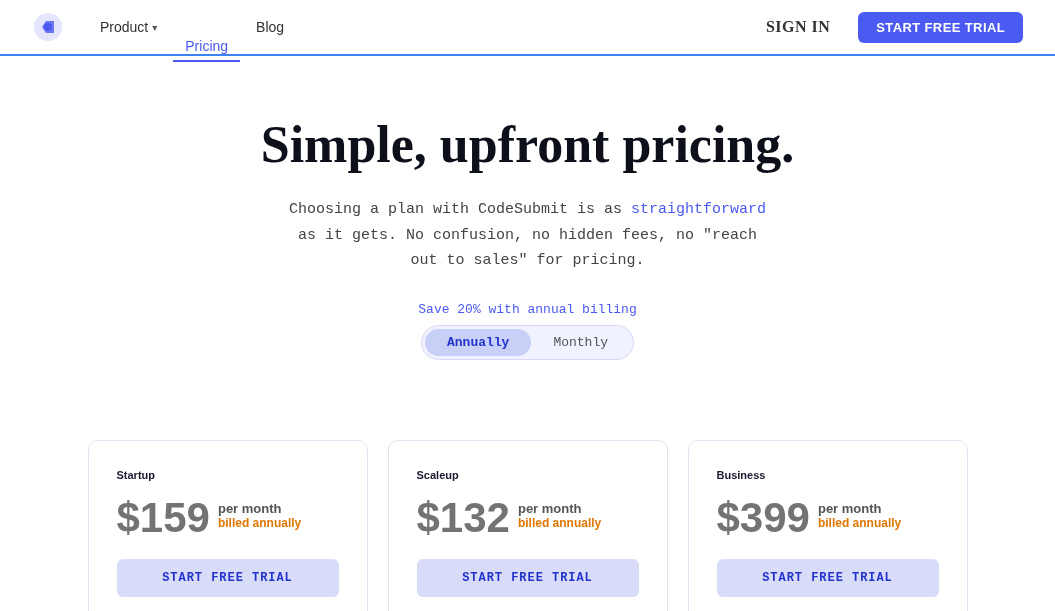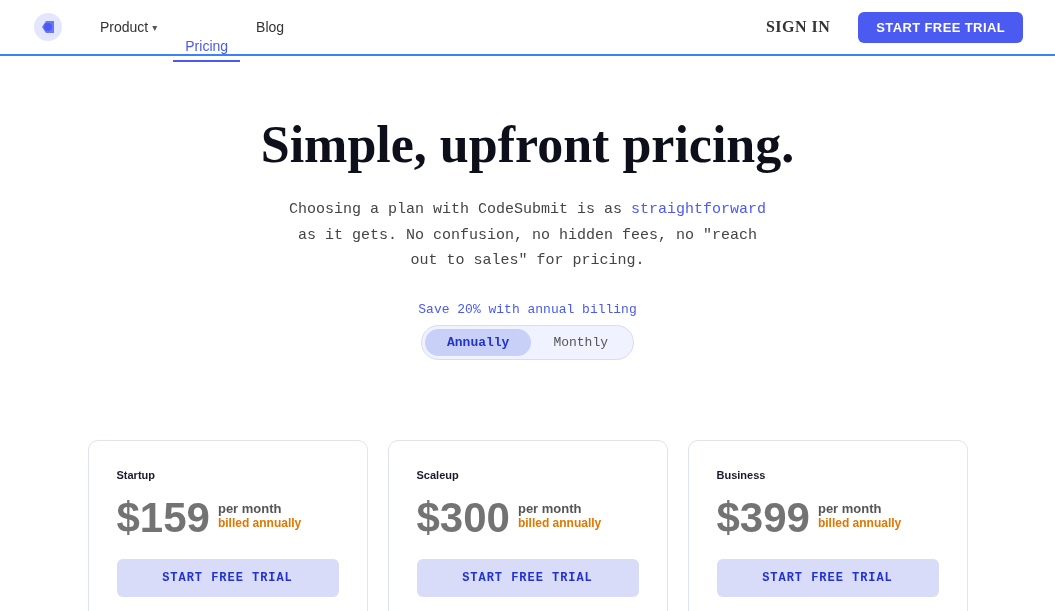--- a/index.html
+++ b/index.html
@@ -137,21 +137,21 @@
         <span class="per-month">per month</span>
         <span class="billed-ann">billed annually</span>
       </div>
     </div>
     <button class="card-cta-btn">START FREE TRIAL</button>
   </div>
 
   <div class="card">
     <div class="card-name">Scaleup</div>
     <div class="price-row">
-      <span class="price-big">$300</span>
+      <span class="price-big">$132</span>
       <div class="price-meta">
         <span class="per-month">per month</span>
         <span class="billed-ann">billed annually</span>
       </div>
     </div>
     <button class="card-cta-btn">START FREE TRIAL</button>
   </div>
 
   <div class="card">
     <div class="card-name">Business</div>

